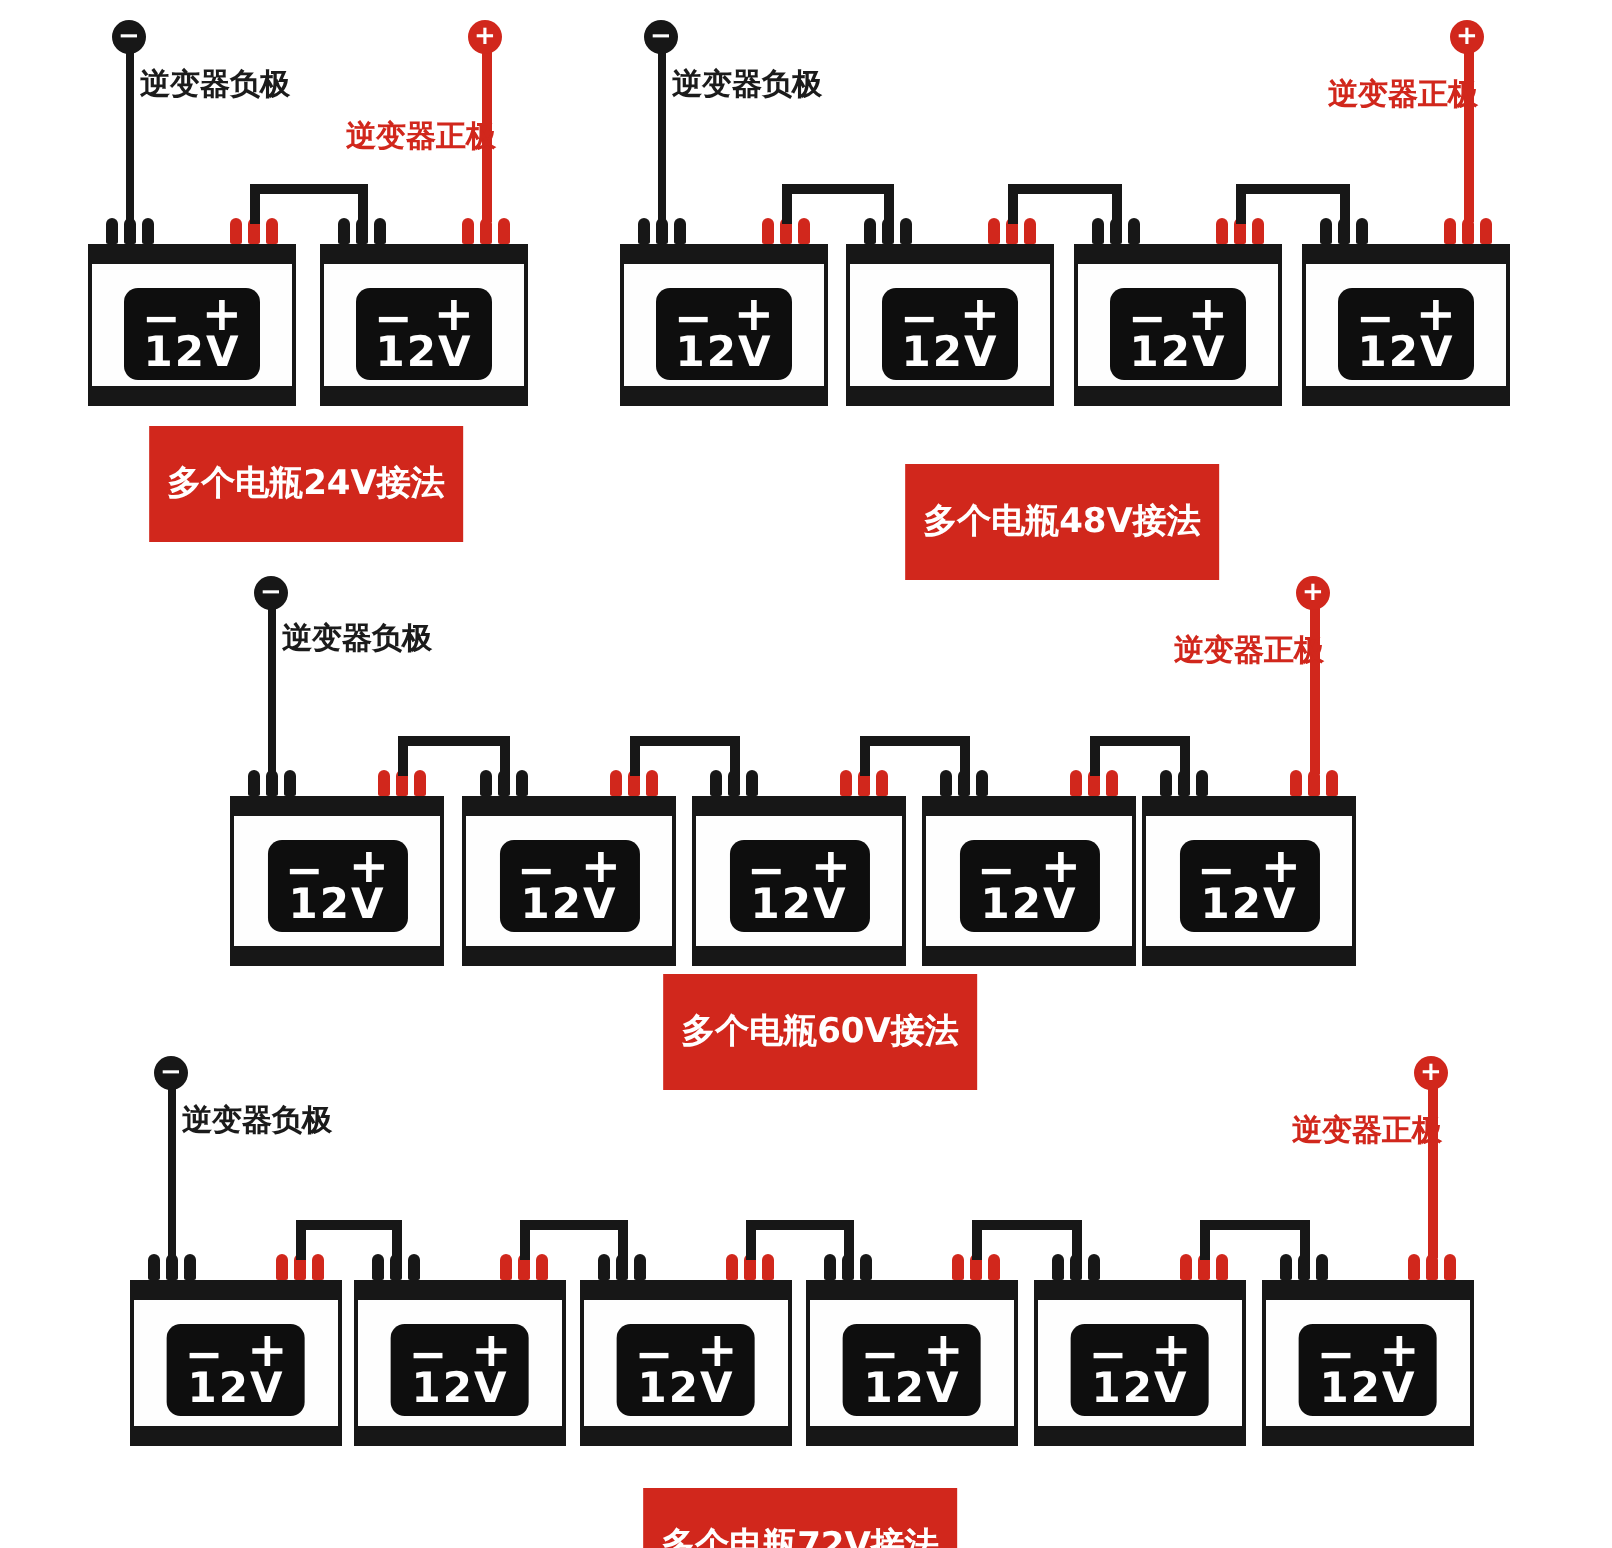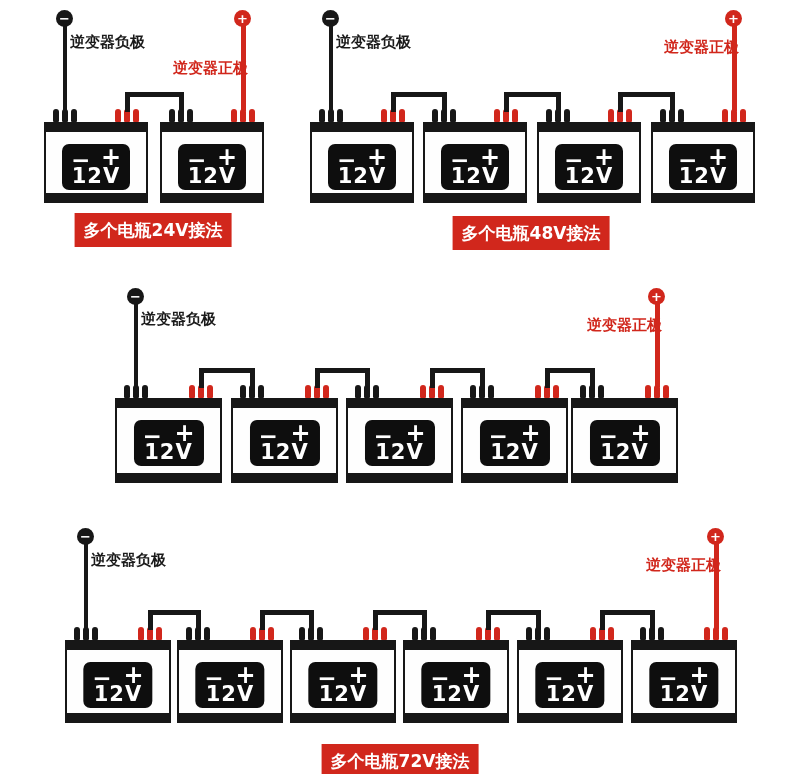--- a/index.html
+++ b/index.html
@@ -32,21 +32,21 @@
   .sign.minus{left:9px;top:5px;font-size:23px;}
   .sign.plus{right:9px;top:1px;font-size:24px;}
   .volt{
     position:absolute;left:0;right:0;bottom:2px;text-align:center;
     font-size:21px;font-weight:bold;color:#fff;letter-spacing:1px;
   }
   .lbl{position:absolute;font-weight:bold;font-size:15px;white-space:nowrap;color:#1b1b1b;}
   .lbl.red{color:var(--red);font-family:Liberation Mono, monospace;}
   .caption{
     position:absolute;transform:translateX(-50%);background:var(--red);color:#fff;
-    font-weight:bold;font-size:17px;line-height:1.3;padding:6px 9px;white-space:nowrap;
+    font-weight:bold;font-size:17px;line-height:1.3;padding:18px 9px;white-space:nowrap;
   }
 </style>
 </head>
 <body>
 
 <div id="canvas" style="--red: #d1271c; --black: #171717;">
     <div style="position: absolute; inset: 0px;">
       <div class="battery" style="left: 44px; top: 122px; width: 104px; height: 81px;">
         <div class="band top"></div>
         <div class="band bottom"></div>
@@ -181,21 +181,21 @@
       <div class="wire" style="left: 556px; top: 92px; width: 5px; height: 20px;"></div>
       <div class="wire" style="left: 618px; top: 92px; width: 57px; height: 5px;"></div>
       <div class="wire" style="left: 618px; top: 92px; width: 5px; height: 20px;"></div>
       <div class="wire" style="left: 670px; top: 92px; width: 5px; height: 20px;"></div>
       <div class="wire" style="left: 329px; top: 25px; width: 4px; height: 86px;"></div>
       <div class="wire red" style="left: 732px; top: 25px; width: 5px; height: 86px;"></div>
       <div class="post" style="left: 322px; top: 10px;">−</div>
       <div class="post red" style="left: 725px; top: 10px;">+</div>
       <div class="lbl" style="left: 336px; top: 33px;">逆变器负极</div>
       <div class="lbl red" style="right: 67px; top: 38px;">逆变器正极</div>
-      <div class="caption" style="left: 531px; top: 216px;">多个电瓶48V接法</div>
+      <div class="caption" style="left: 531px; top: 232px;">多个电瓶48V接法</div>
     </div>
     <div style="position: absolute; inset: 0px;">
       <div class="battery" style="left: 115px; top: 398px; width: 107px; height: 85px;">
         <div class="band top"></div>
         <div class="band bottom"></div>
         <div class="plate">
           <div class="sign minus">−</div>
           <div class="sign plus">+</div>
           <div class="volt">12V</div>
         </div>
@@ -297,20 +297,21 @@
       <div class="wire" style="left: 480px; top: 368px; width: 5px; height: 20px;"></div>
       <div class="wire" style="left: 545px; top: 368px; width: 50px; height: 5px;"></div>
       <div class="wire" style="left: 545px; top: 368px; width: 5px; height: 20px;"></div>
       <div class="wire" style="left: 590px; top: 368px; width: 5px; height: 20px;"></div>
       <div class="wire" style="left: 134px; top: 303px; width: 4px; height: 84px;"></div>
       <div class="wire red" style="left: 655px; top: 303px; width: 5px; height: 84px;"></div>
       <div class="post" style="left: 127px; top: 288px;">−</div>
       <div class="post red" style="left: 648px; top: 288px;">+</div>
       <div class="lbl" style="left: 141px; top: 310px;">逆变器负极</div>
       <div class="lbl red" style="right: 144px; top: 316px;">逆变器正极</div>
+      <div class="caption" style="left: 410px; top: 487px;">多个电瓶60V接法</div>
     </div>
     <div style="position: absolute; inset: 0px;">
       <div class="battery" style="left: 65px; top: 640px; width: 106px; height: 83px;">
         <div class="band top"></div>
         <div class="band bottom"></div>
         <div class="plate">
           <div class="sign minus">−</div>
           <div class="sign plus">+</div>
           <div class="volt">12V</div>
         </div>

